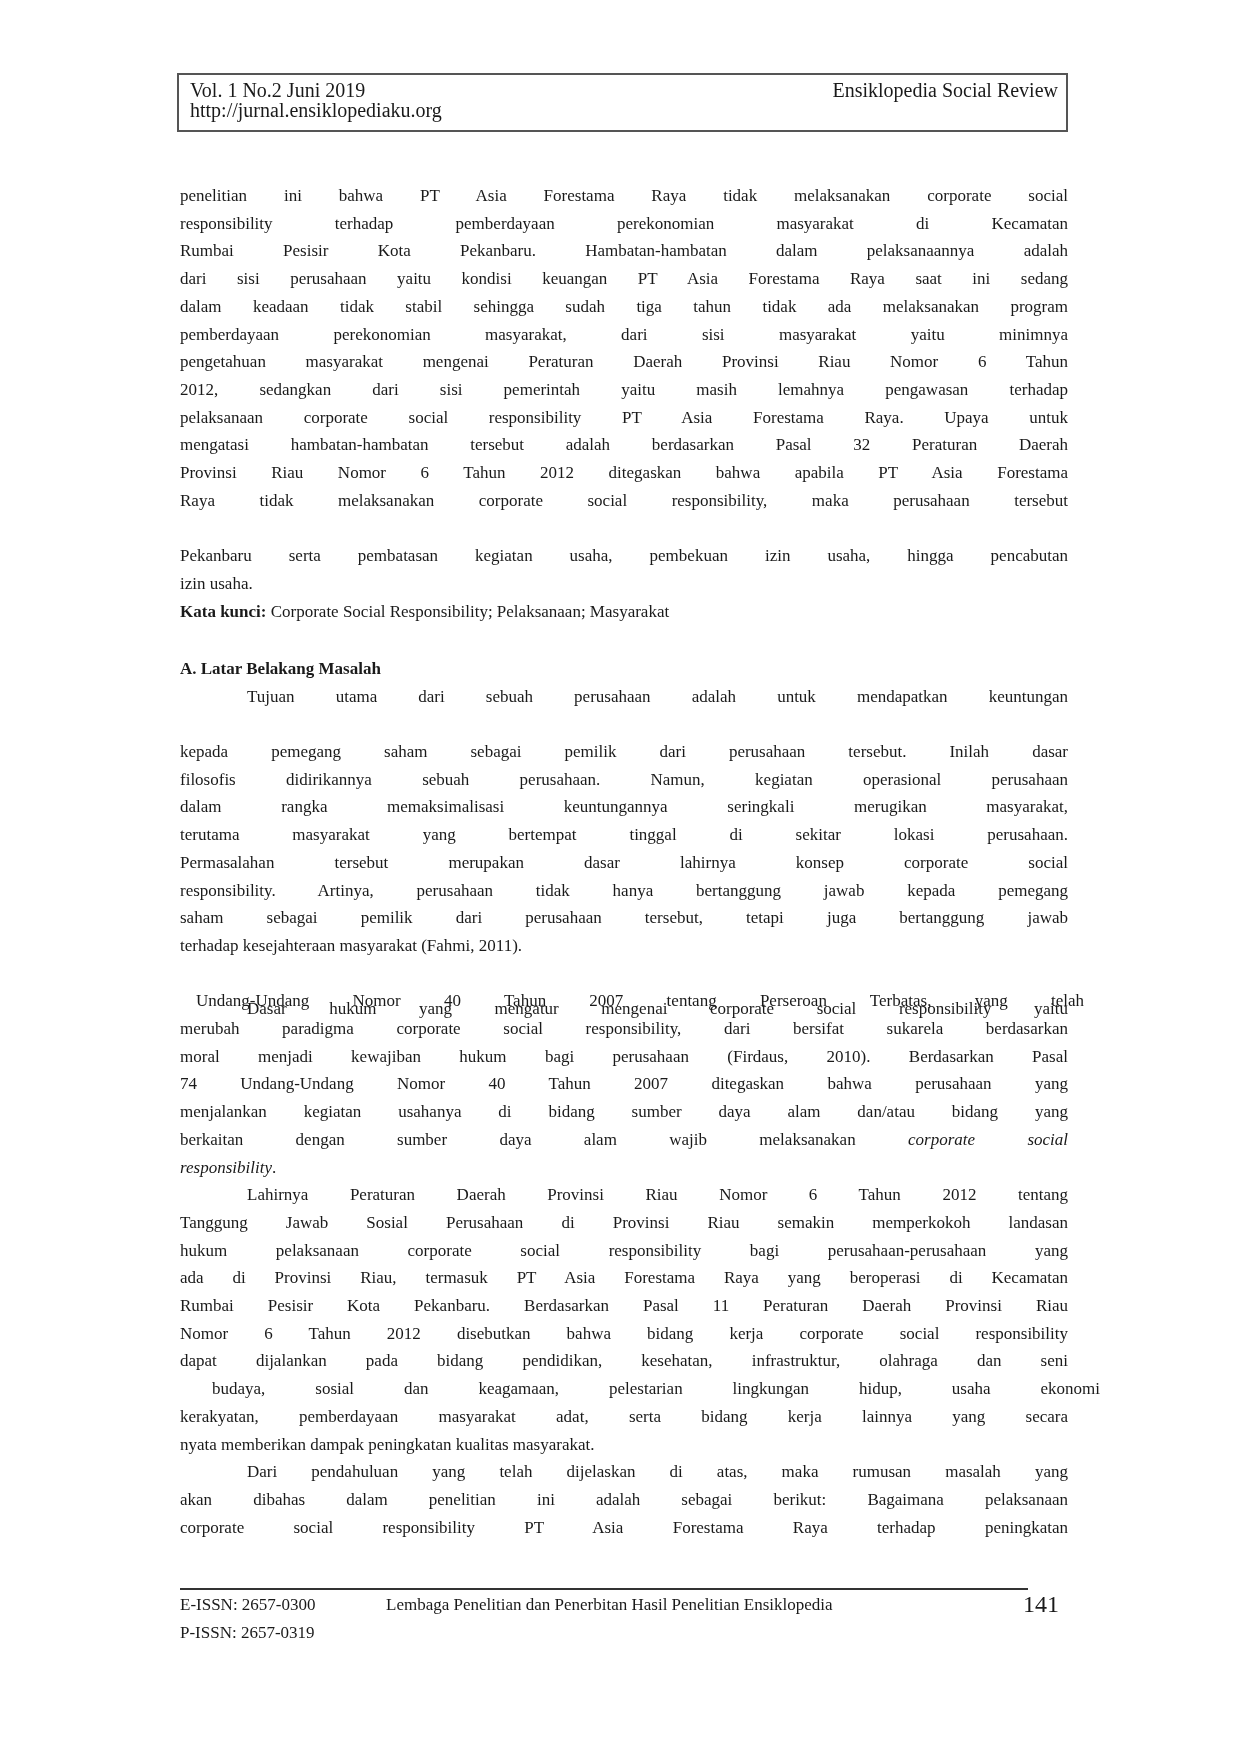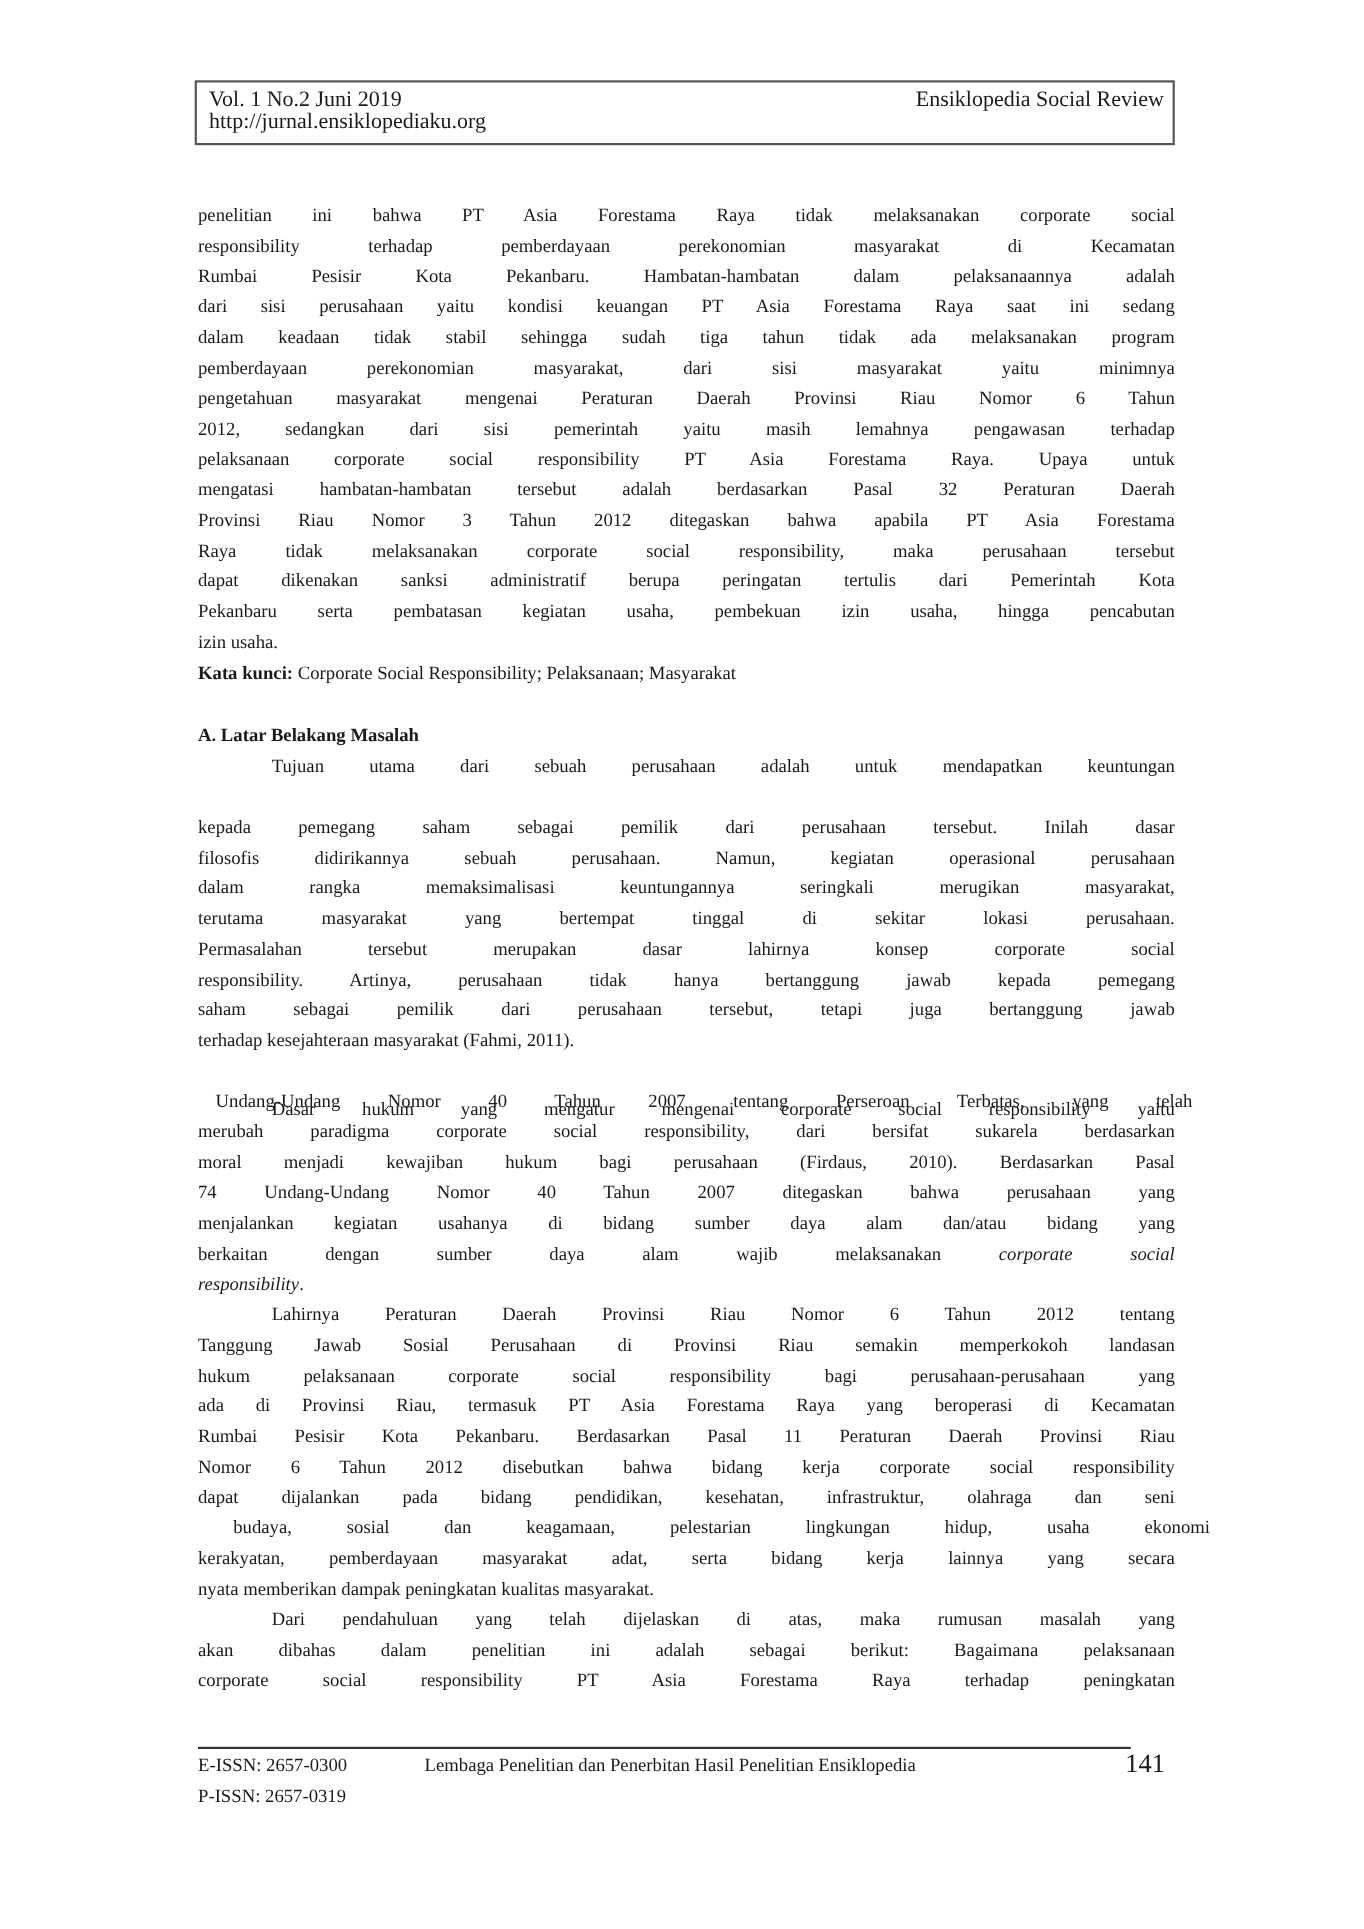--- a/index.html
+++ b/index.html
@@ -33,23 +33,22 @@
     <div class="line" style="top: 182px;">penelitian ini bahwa PT Asia Forestama Raya tidak melaksanakan corporate social</div>
     <div class="line" style="top: 209.7px;">responsibility terhadap pemberdayaan perekonomian masyarakat di Kecamatan</div>
     <div class="line" style="top: 237.4px;">Rumbai Pesisir Kota Pekanbaru. Hambatan-hambatan dalam pelaksanaannya adalah</div>
     <div class="line" style="top: 265.1px;">dari sisi perusahaan yaitu kondisi keuangan PT Asia Forestama Raya saat ini sedang</div>
     <div class="line" style="top: 292.8px;">dalam keadaan tidak stabil sehingga sudah tiga tahun tidak ada melaksanakan program</div>
     <div class="line" style="top: 320.5px;">pemberdayaan perekonomian masyarakat, dari sisi masyarakat yaitu minimnya</div>
     <div class="line" style="top: 348.2px;">pengetahuan masyarakat mengenai Peraturan Daerah Provinsi Riau Nomor 6 Tahun</div>
     <div class="line" style="top: 375.9px;">2012, sedangkan dari sisi pemerintah yaitu masih lemahnya pengawasan terhadap</div>
     <div class="line" style="top: 403.6px;">pelaksanaan corporate social responsibility PT Asia Forestama Raya. Upaya untuk</div>
     <div class="line" style="top: 431.3px;">mengatasi hambatan-hambatan tersebut adalah berdasarkan Pasal 32 Peraturan Daerah</div>
-    <div class="line" style="top: 459px;">Provinsi Riau Nomor 3 Tahun 2012 ditegaskan bahwa apabila PT Asia Forestama</div>
+    <div class="line" style="top: 459px;">Provinsi Riau Nomor 6 Tahun 2012 ditegaskan bahwa apabila PT Asia Forestama</div>
     <div class="line" style="top: 486.7px;">Raya tidak melaksanakan corporate social responsibility, maka perusahaan tersebut</div>
-    <div class="line" style="top: 514.4px;">dapat dikenakan sanksi administratif berupa peringatan tertulis dari Pemerintah Kota</div>
     <div class="line" style="top: 542.1px;">Pekanbaru serta pembatasan kegiatan usaha, pembekuan izin usaha, hingga pencabutan</div>
     <div class="line last" style="top: 569.8px;">izin usaha.</div>
     <div class="line last" style="top: 597.5px;"><span class="bold">Kata kunci:</span><span> Corporate Social Responsibility; Pelaksanaan; Masyarakat</span></div>
     <div class="line last" style="top: 654.9px;"><span class="heading">A. Latar Belakang Masalah</span></div>
     <div class="line indent" style="top: 682.6px;">Tujuan utama dari sebuah perusahaan adalah untuk mendapatkan keuntungan</div>
     <div class="line" style="top: 738px;">kepada pemegang saham sebagai pemilik dari perusahaan tersebut. Inilah dasar</div>
     <div class="line" style="top: 765.7px;">filosofis didirikannya sebuah perusahaan. Namun, kegiatan operasional perusahaan</div>
     <div class="line" style="top: 793.4px;">dalam rangka memaksimalisasi keuntungannya seringkali merugikan masyarakat,</div>
     <div class="line" style="top: 821.1px;">terutama masyarakat yang bertempat tinggal di sekitar lokasi perusahaan.</div>
     <div class="line" style="top: 848.8px;">Permasalahan tersebut merupakan dasar lahirnya konsep corporate social</div>

